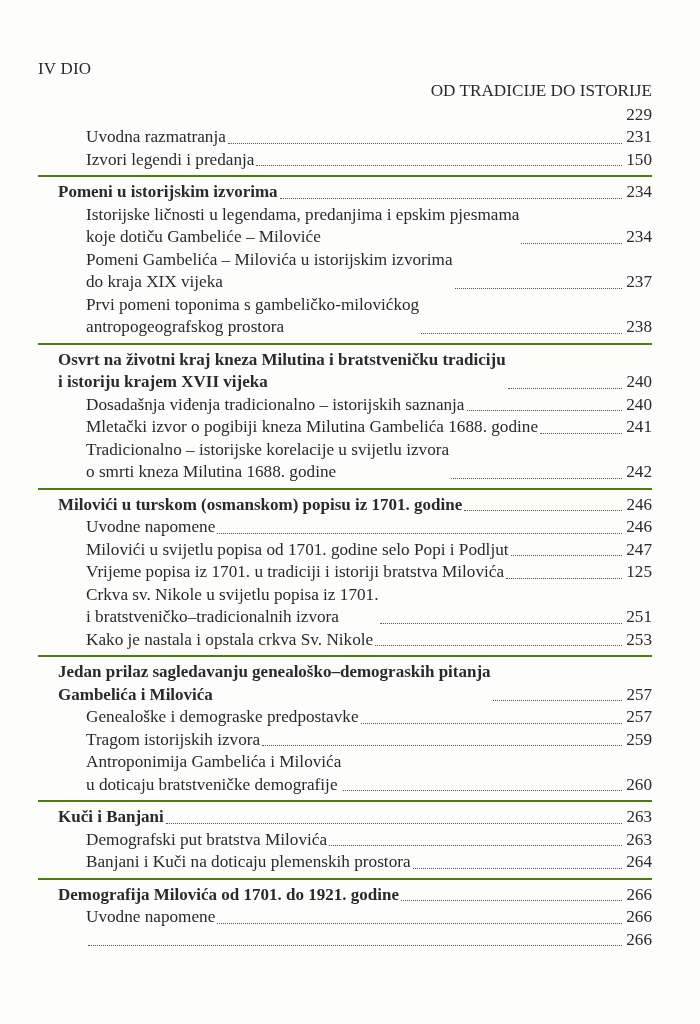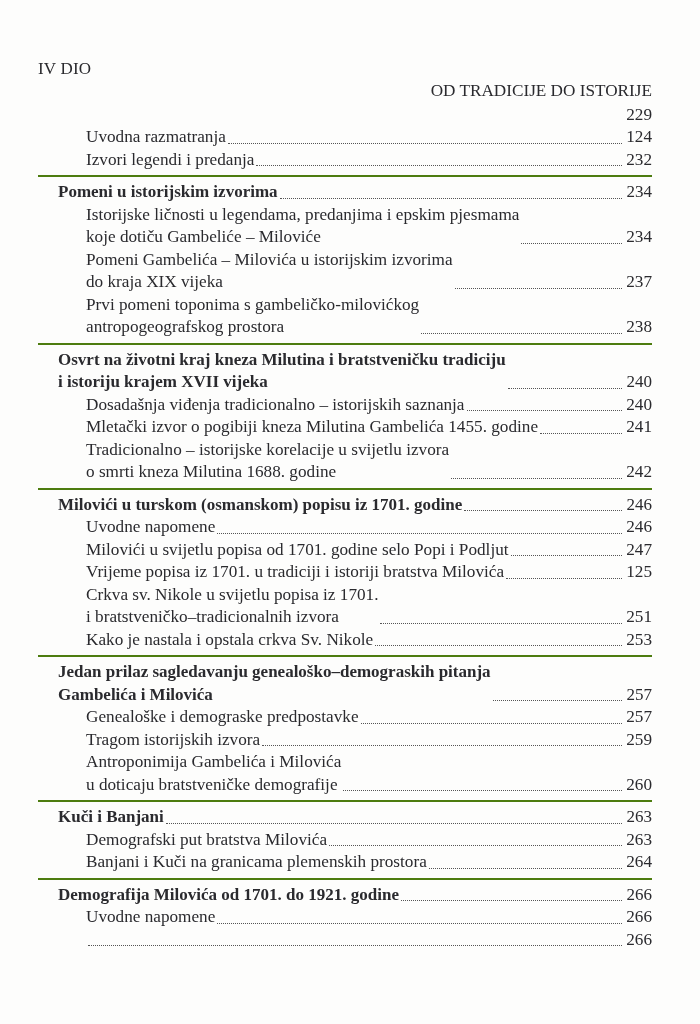--- a/index.html
+++ b/index.html
@@ -38,26 +38,26 @@
   <div class="section">
     <div class="part-label">IV DIO</div>
     <div class="entry lvl0 part">
       <span class="txt">OD TRADICIJE DO ISTORIJE</span>
       <span class="lead"></span>
       <span class="pg">229</span>
     </div>
     <div class="entry lvl2">
       <span class="txt">Uvodna razmatranja</span>
       <span class="lead"></span>
-      <span class="pg">124</span>
+      <span class="pg">231</span>
     </div>
     <div class="entry lvl2">
       <span class="txt">Izvori legendi i predanja</span>
       <span class="lead"></span>
-      <span class="pg">232</span>
+      <span class="pg">150</span>
     </div>
   </div>
 
   <div class="section">
     <div class="entry lvl1">
       <span class="txt">Pomeni u istorijskim izvorima</span>
       <span class="lead"></span>
       <span class="pg">234</span>
     </div>
     <div class="entry lvl2">
@@ -86,21 +86,21 @@
 i istoriju krajem XVII vijeka</span>
       <span class="lead"></span>
       <span class="pg">240</span>
     </div>
     <div class="entry lvl2">
         <span class="txt">Dosadašnja viđenja tradicionalno – istorijskih saznanja</span>
         <span class="lead"></span>
         <span class="pg">240</span>
       </div>
     <div class="entry lvl2">
-        <span class="txt">Mletački izvor o pogibiji kneza Milutina Gambelića 1455. godine</span>
+        <span class="txt">Mletački izvor o pogibiji kneza Milutina Gambelića 1688. godine</span>
         <span class="lead"></span>
         <span class="pg">241</span>
       </div>
     <div class="entry lvl2">
         <span class="txt">Tradicionalno – istorijske korelacije u svijetlu izvora
 o smrti kneza Milutina 1688. godine</span>
         <span class="lead"></span>
         <span class="pg">242</span>
       </div>
   </div>
@@ -169,21 +169,21 @@
       <span class="txt">Kuči i Banjani</span>
       <span class="lead"></span>
       <span class="pg">263</span>
     </div>
     <div class="entry lvl2">
         <span class="txt">Demografski put bratstva Milovića</span>
         <span class="lead"></span>
         <span class="pg">263</span>
       </div>
     <div class="entry lvl2">
-        <span class="txt">Banjani i Kuči na granicama plemenskih prostora</span>
+        <span class="txt">Banjani i Kuči na doticaju plemenskih prostora</span>
         <span class="lead"></span>
         <span class="pg">264</span>
       </div>
   </div>
 
   <div class="section last">
     <div class="entry lvl1">
       <span class="txt">Demografija Milovića od 1701. do 1921. godine</span>
       <span class="lead"></span>
       <span class="pg">266</span>

